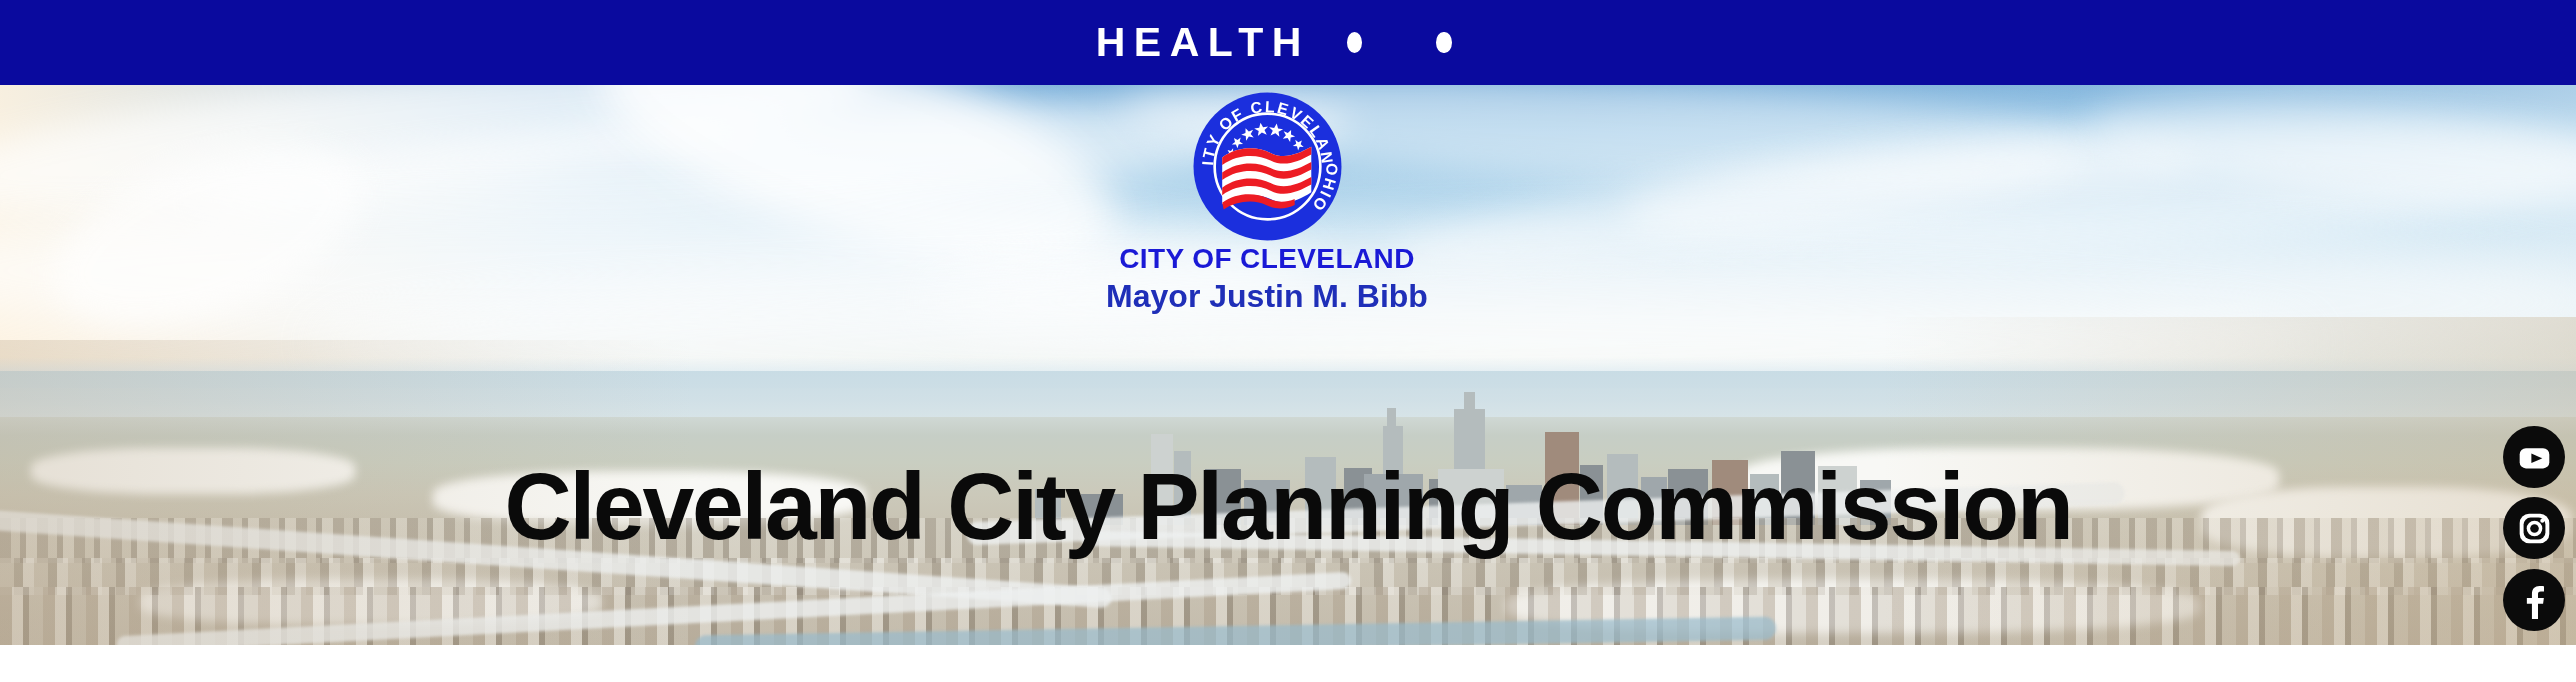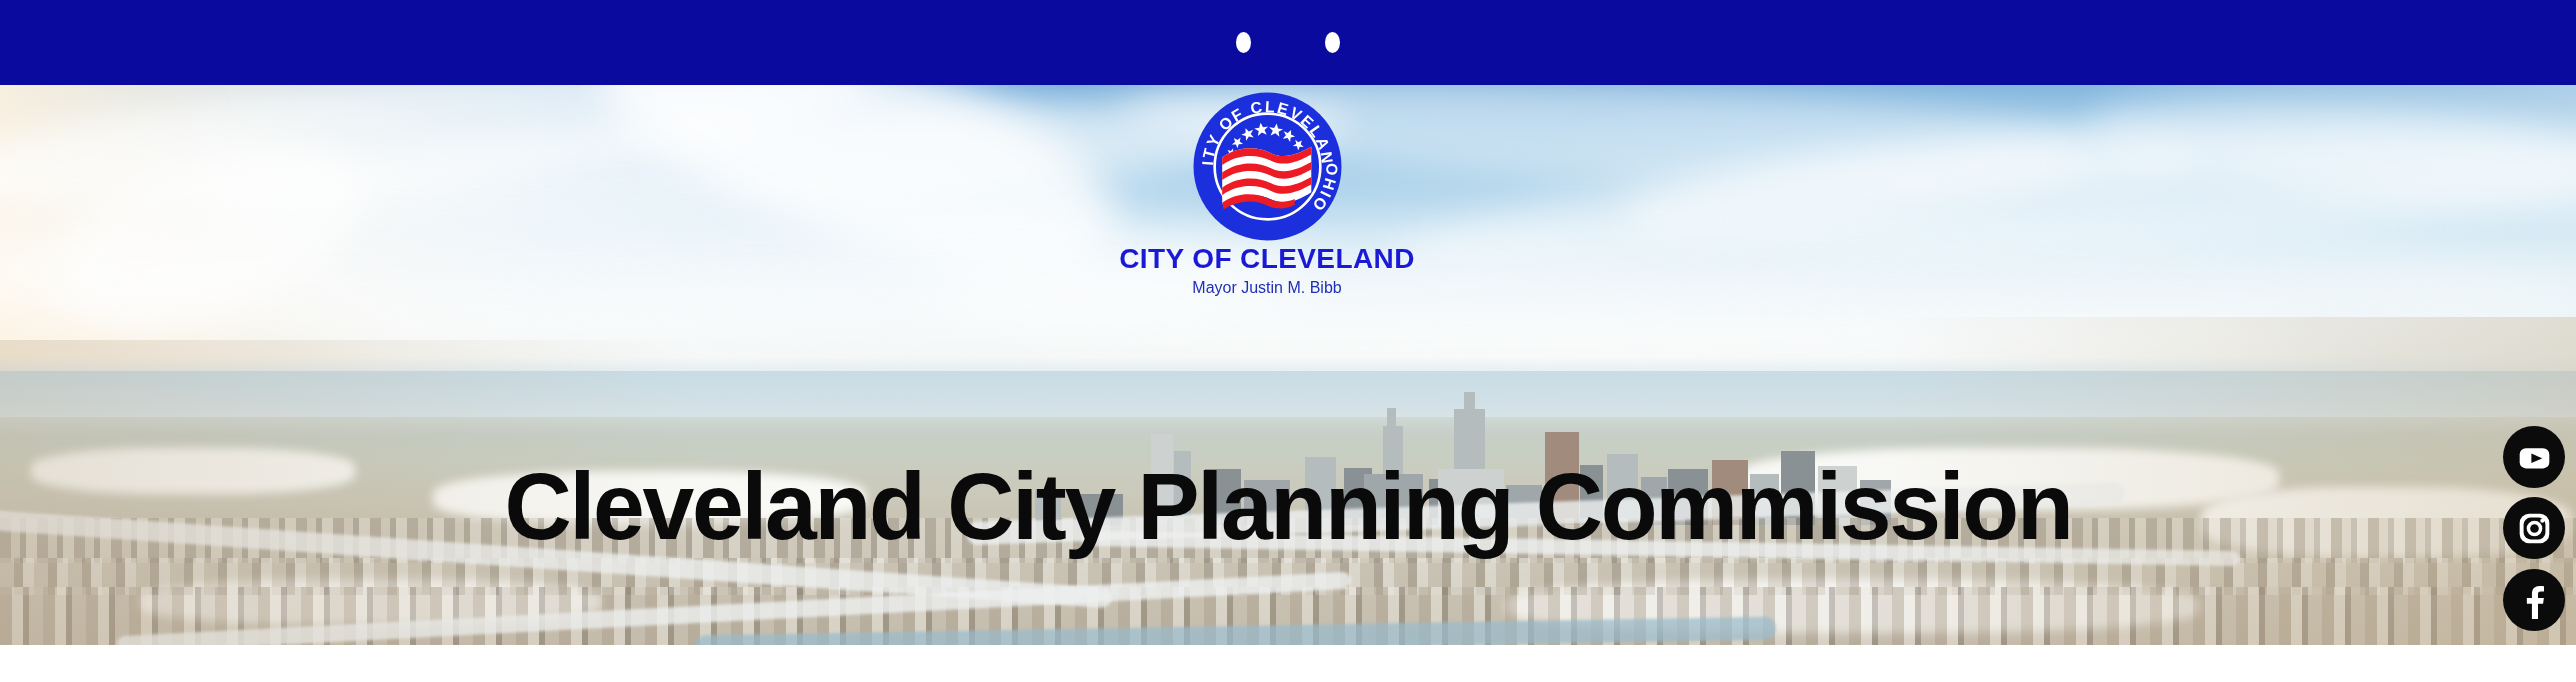--- a/index.html
+++ b/index.html
@@ -165,22 +165,22 @@
     font-weight:bold;
     font-size:28px;
     letter-spacing:0.4px;
     line-height:1;
     text-shadow:0 0.8px 0.8px rgba(255,255,255,.45);
   }
   .logo-sub{
     margin-top:7px;
     color:#1f2fb8;
     font-family:"Liberation Sans",sans-serif;
-    font-weight:normal;
-    font-size:16px;
+    font-weight:bold;
+    font-size:32px;
     line-height:1;
     text-shadow:0 0.8px 0.8px rgba(255,255,255,.45);
   }
 
   
   .title{
     position:absolute;left:0;top:460px;width:2576px;
     text-align:center;
     color:#0a0a0a;
     font-family:"Liberation Sans",sans-serif;
@@ -209,20 +209,21 @@
     position:absolute;left:0;top:645px;width:2576px;height:37px;background:#ffffff;
   }
 </style>
 </head>
 <body>
 
 <div class="page">
 
   <div class="banner">
     <div class="banner-inner">
+      <span class="banner-word">HEALTH</span>
       <span class="banner-dot"></span>
       <span class="banner-dot"></span>
     </div>
   </div>
 
   <div class="photo">
 
     <div class="sky"></div>
 
     <div class="cloud c1"></div>

